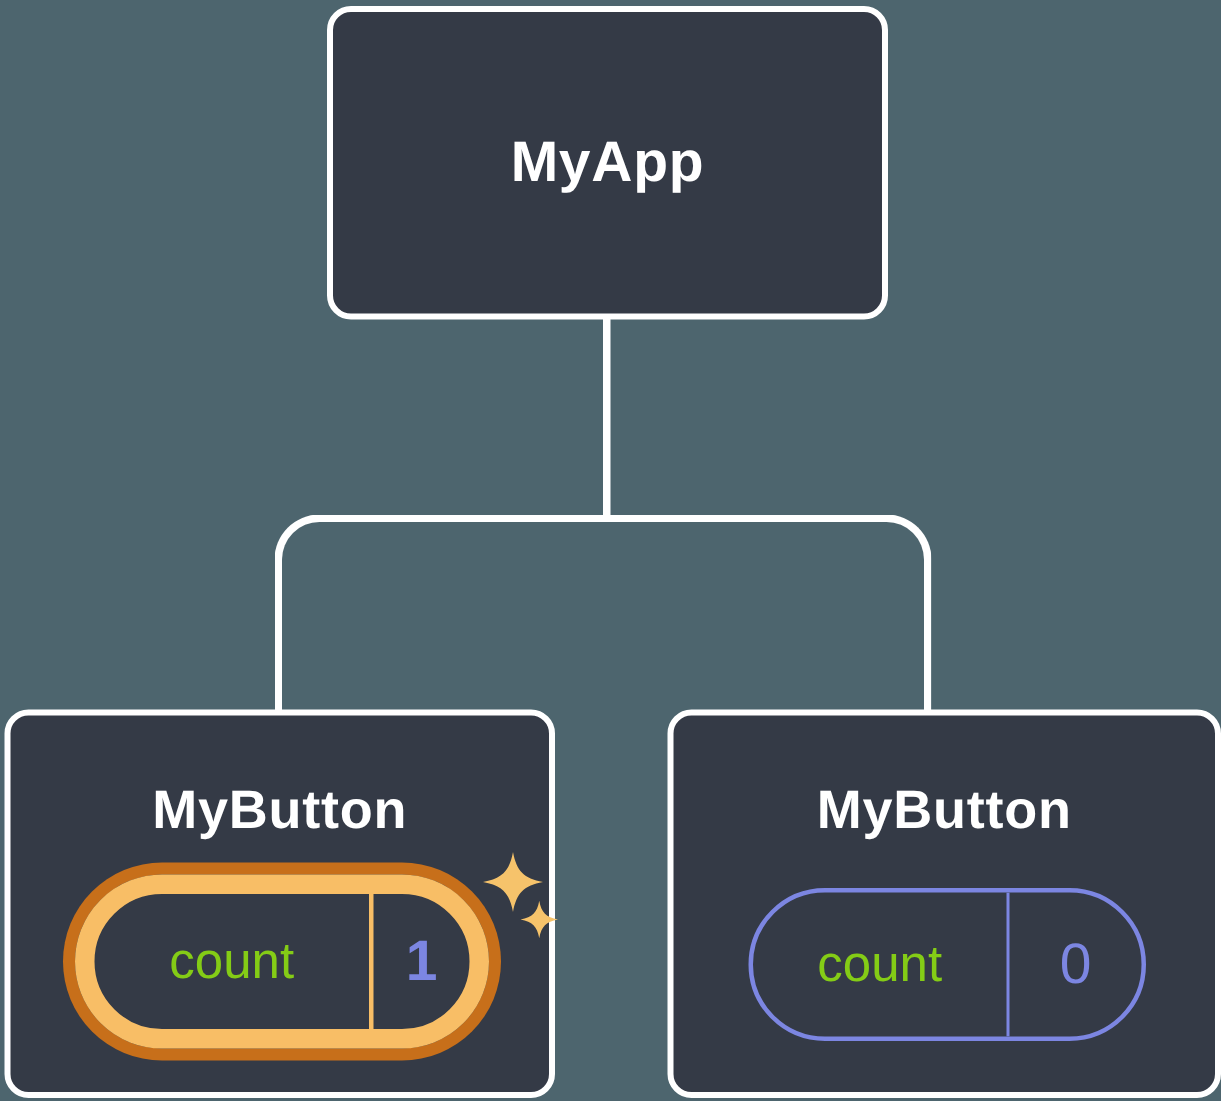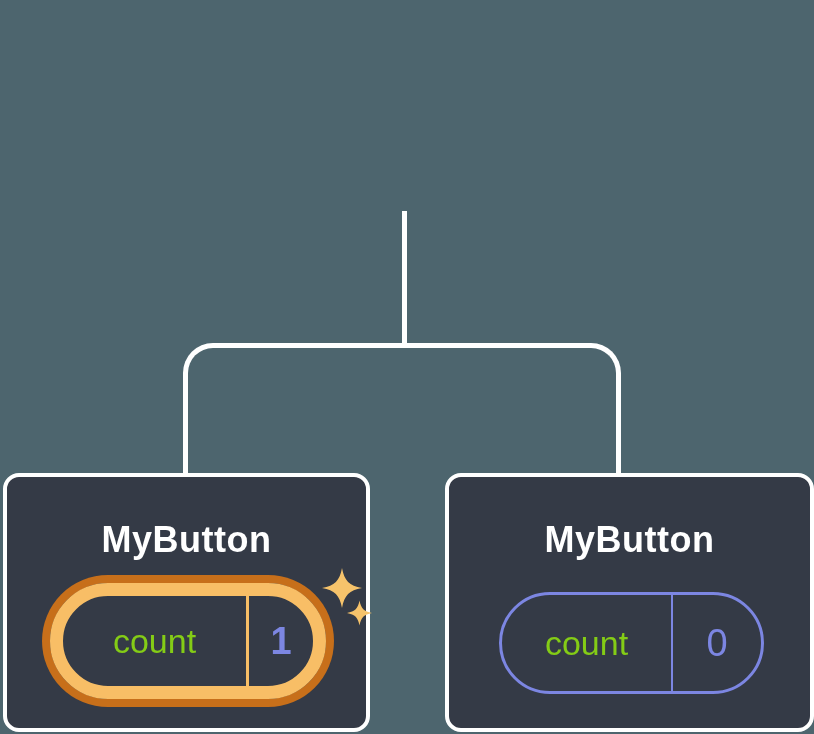--- a/index.html
+++ b/index.html
@@ -107,20 +107,23 @@
   .sparkle-small { left: 340px; top: 123px; width: 25px; height: 26px; }
 </style>
 </head>
 <body>
 
 <div class="canvas">
 
   <div class="stem"></div>
   <div class="bracket"></div>
 
+  <div class="node" id="root-node">
+    <div class="node-title">MyApp</div>
+  </div>
 
   <div class="node child" id="child-left">
     <div class="node-title">MyButton</div>
 
     <div class="pill pill-highlight">
       <div class="pill-name">count</div>
       <div class="pill-sep"></div>
       <div class="pill-value">1</div>
     </div>
 

